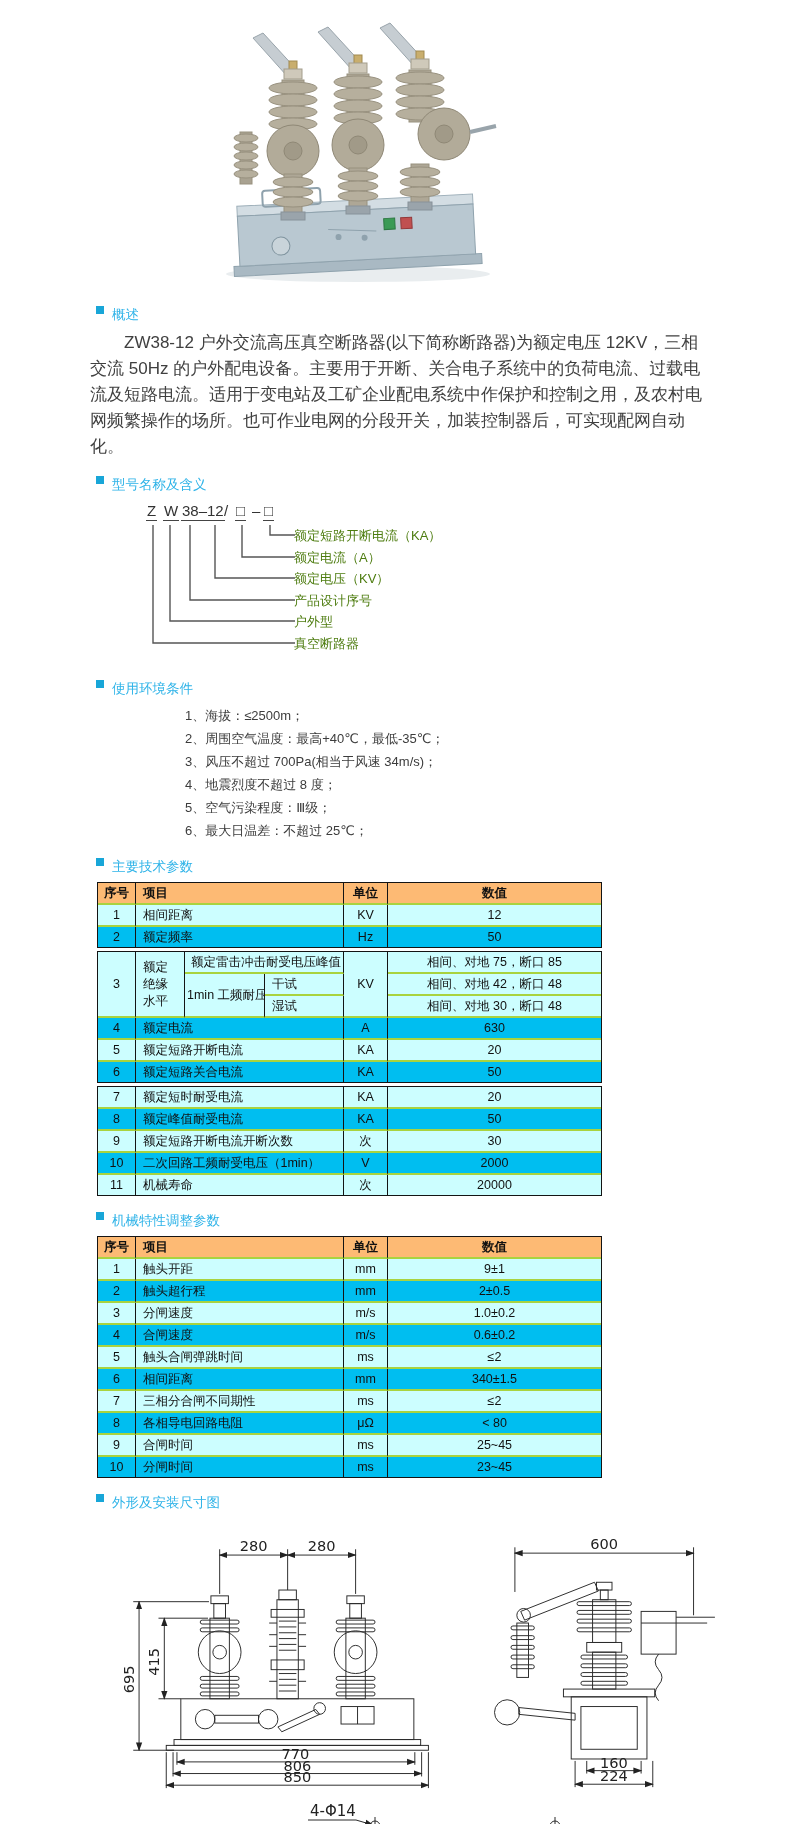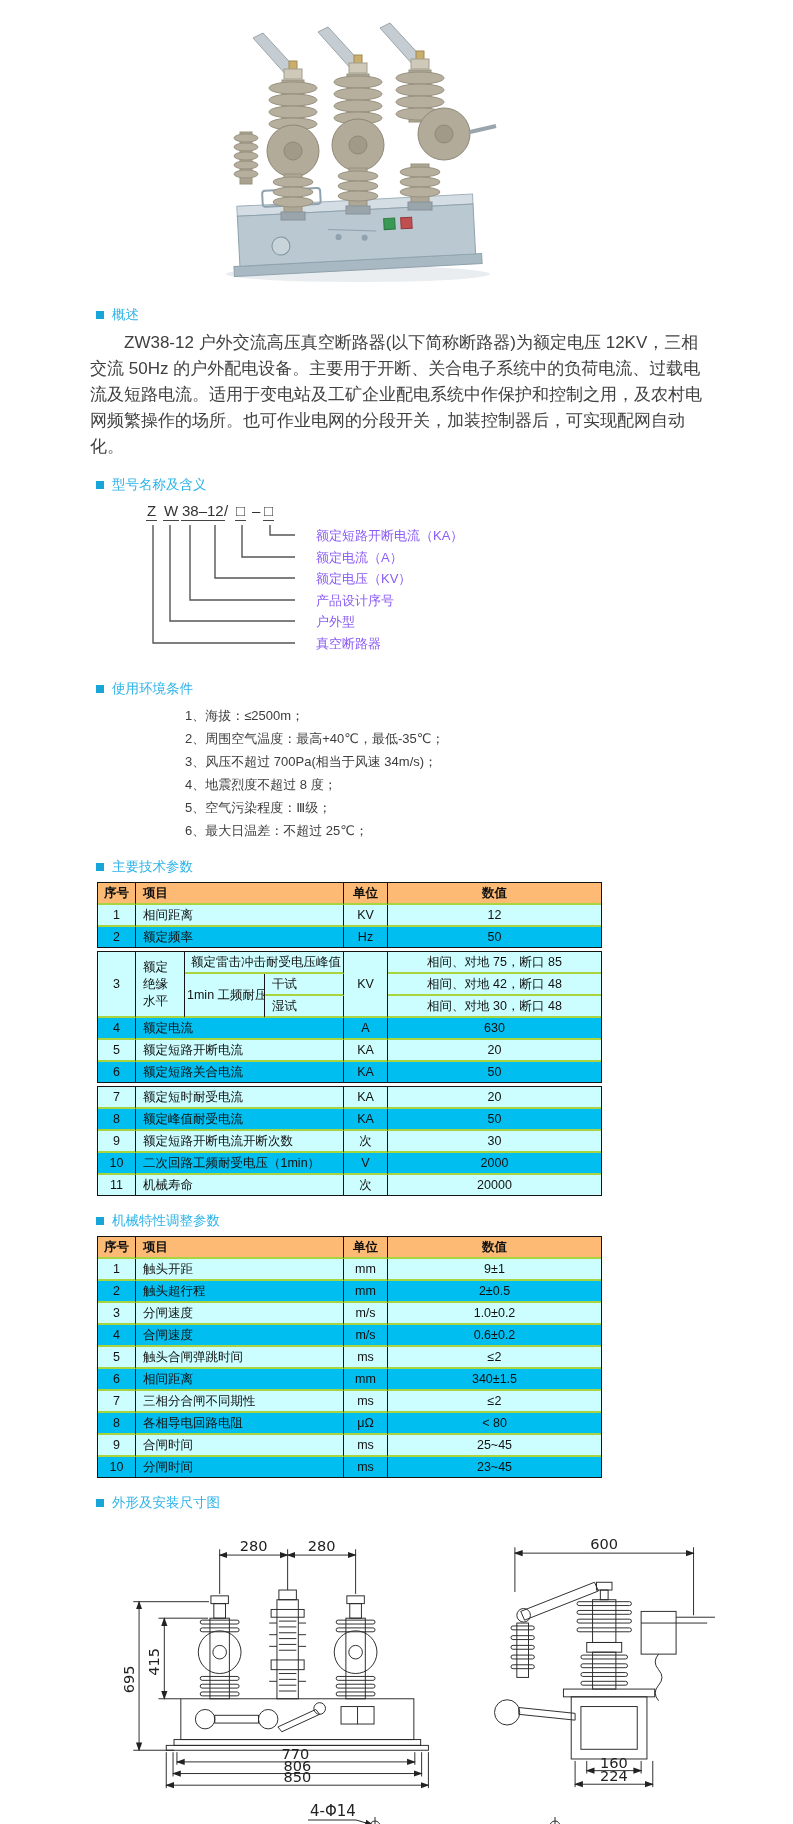--- a/index.html
+++ b/index.html
@@ -1,28 +1,28 @@
 <!DOCTYPE html>
 <html><head>
 <meta charset="utf-8">
 <style>
   html,body{margin:0;padding:0;background:#ffffff;}
   body{width:793px;font-family:"Liberation Sans","DejaVu Sans",sans-serif;color:#3f3f3f;}
   .page{width:640px;margin:0 0 0 90px;padding-top:14px;padding-bottom:20px;}
   
-  .sec{display:flex;align-items:center;margin:16px 0 6px 6px;font-size:13.5px;color:#2eb3e8;}
+  .sec{display:flex;margin:16px 0 6px 6px;font-size:13.5px;color:#2eb3e8;}
   .sec .sq{width:8px;height:8px;background:#18a6d8;margin-right:8px;flex:0 0 auto;}
   
   .para{font-size:17px;line-height:26px;text-indent:2em;width:618px;color:#404040;margin:2px 0 0 0;}
   
   .model{position:relative;width:620px;height:162px;margin-top:8px;}
   .model .mcode span{position:absolute;top:0;font-size:15px;color:#333;}
   .model .mcode .u{border-bottom:1.5px solid #444;padding:0 1px 1px 1px;}
   .model svg{position:absolute;left:0;top:0;}
-  .mlabel{position:absolute;left:226px;font-size:13px;color:#8b5cf6;white-space:nowrap;}
+  .mlabel{position:absolute;left:204px;font-size:13px;color:#4d7c0f;white-space:nowrap;}
   
   .envlist{margin:4px 0 0 95px;}
   .envlist .envitem{font-size:13px;line-height:23px;color:#3c3c3c;}
   
   .ptable{border-spacing:0;border:1.5px solid #141414;width:503px;table-layout:fixed;margin-left:7px;}
   .ptable + .ptable{margin-top:3px;}
   .ptable td{border-right:1px solid #141414;border-bottom:2px solid #a9d33f;height:20px;
              font-size:12.5px;color:#111;padding:0 4px;text-align:center;overflow:hidden;}
   .ptable td:last-child{border-right:0;}
   .ptable tr:last-child td{border-bottom:0;}

